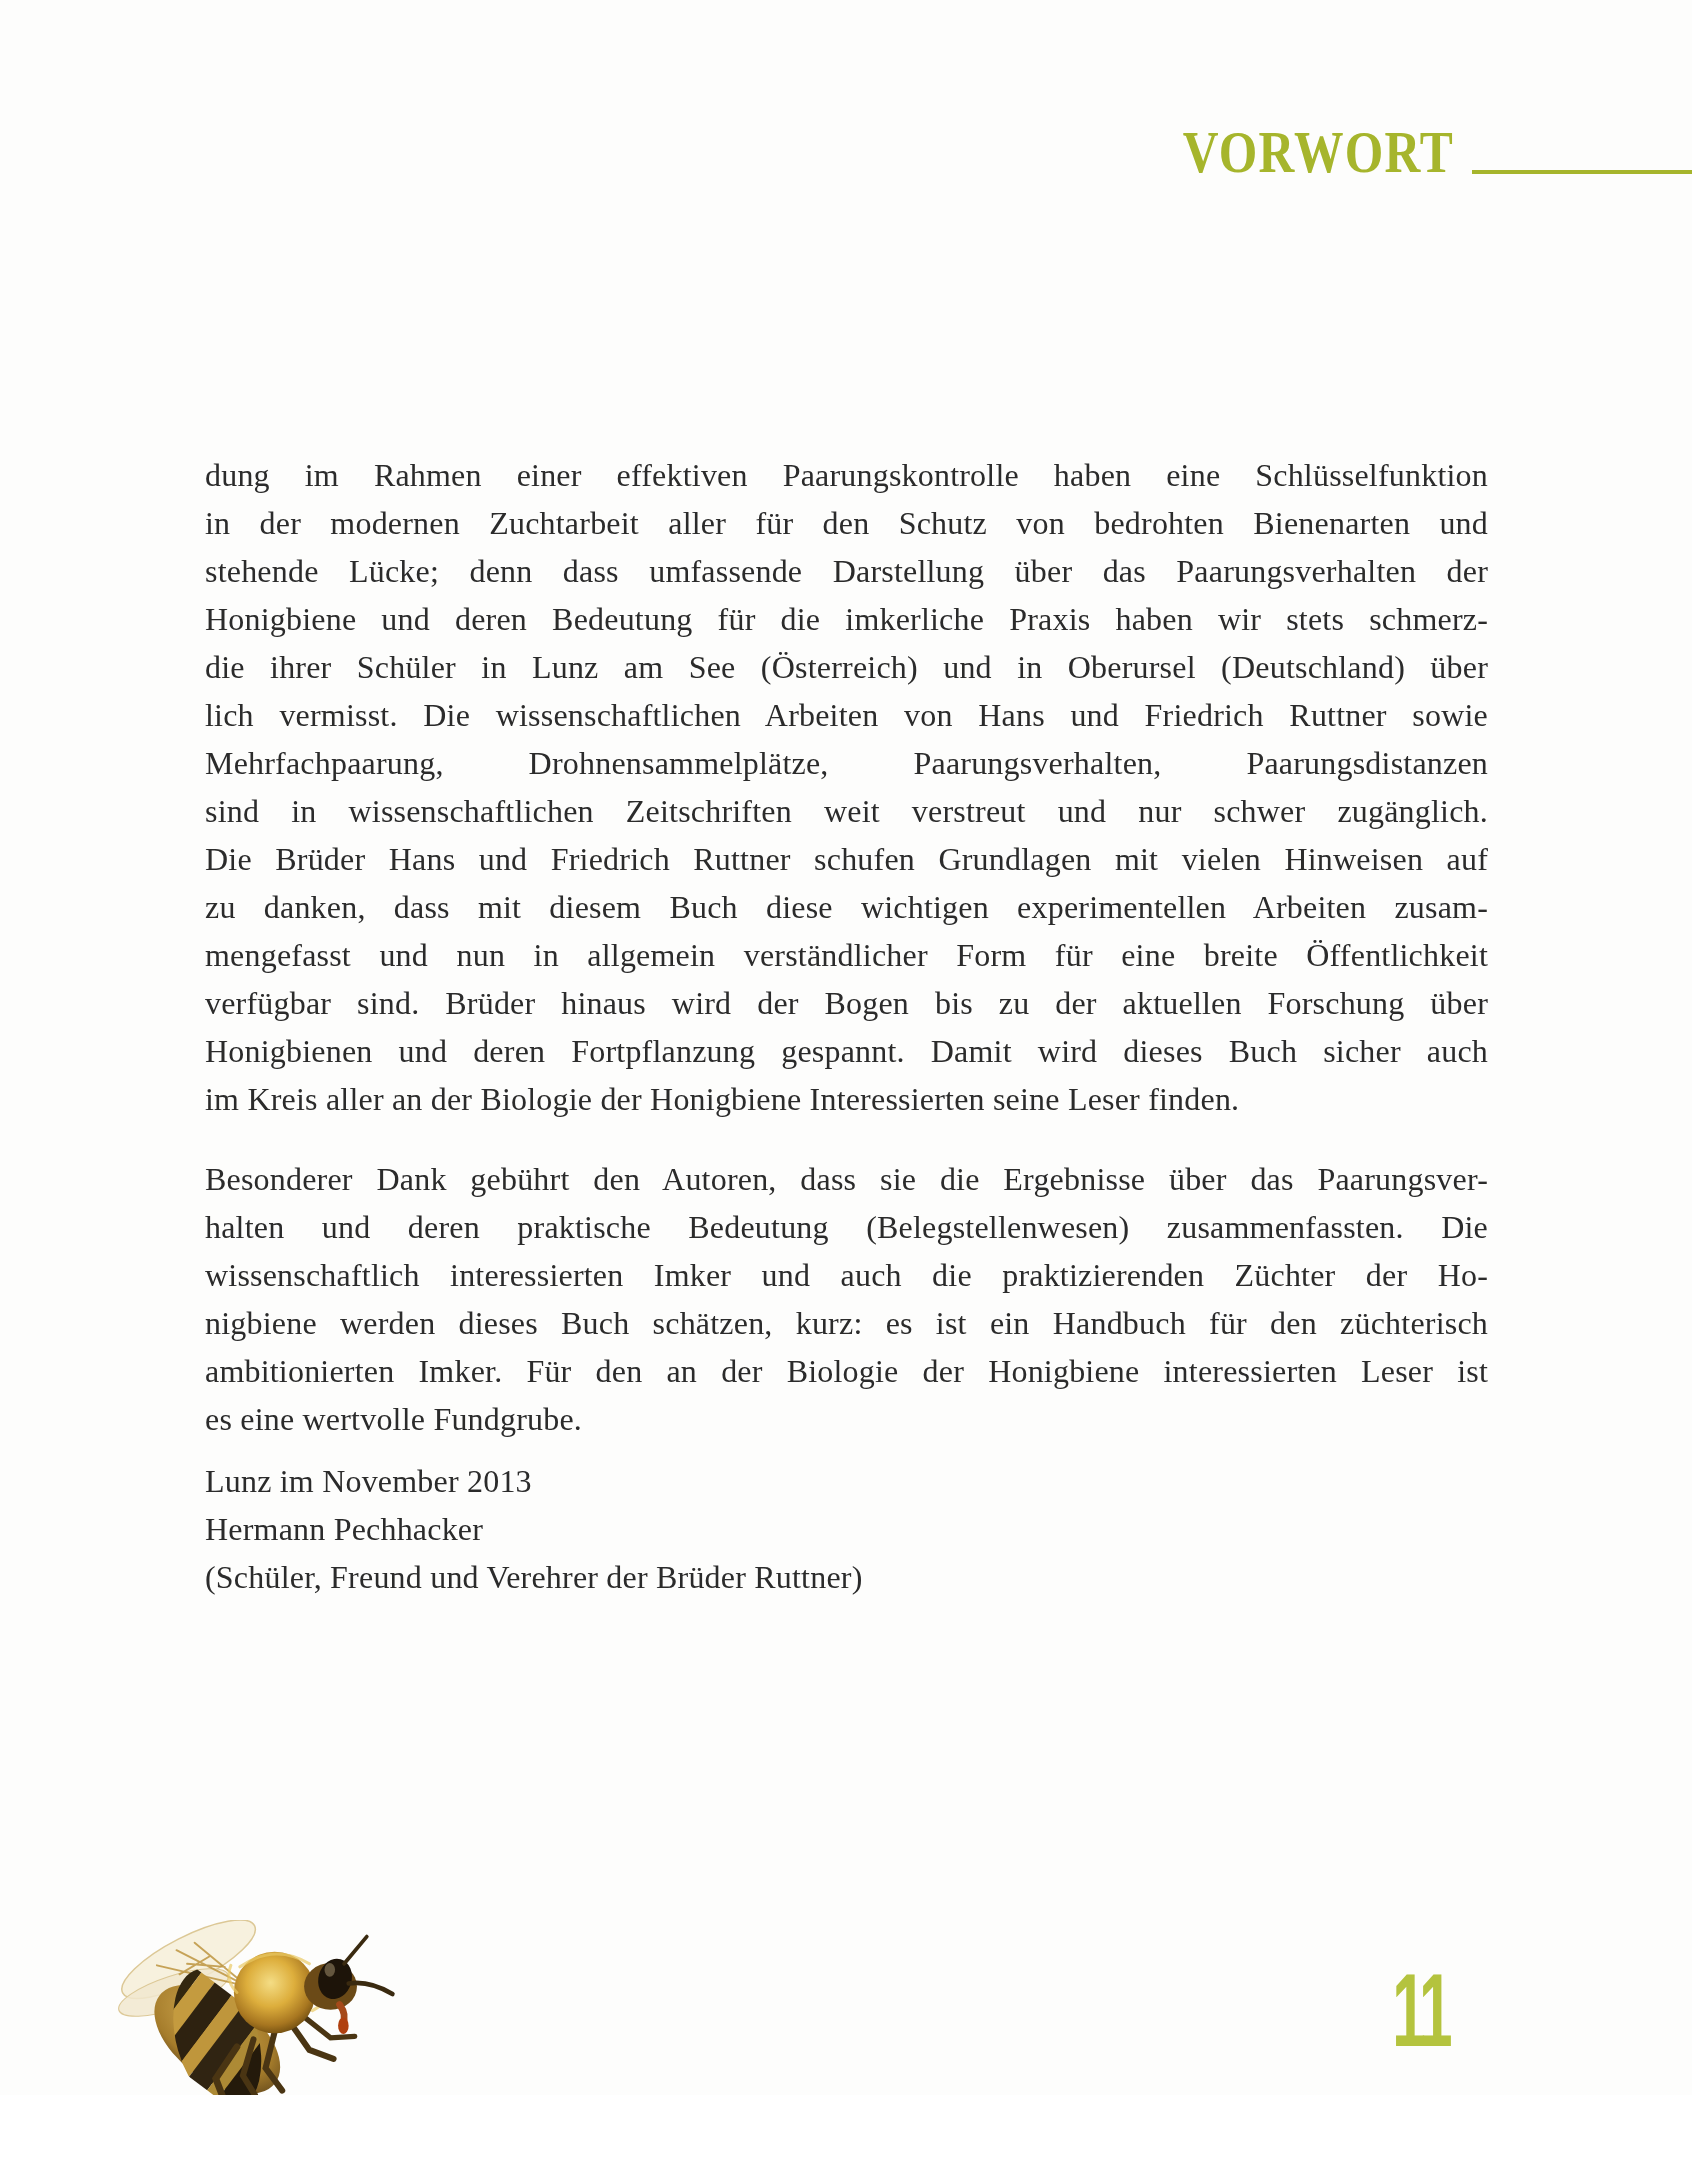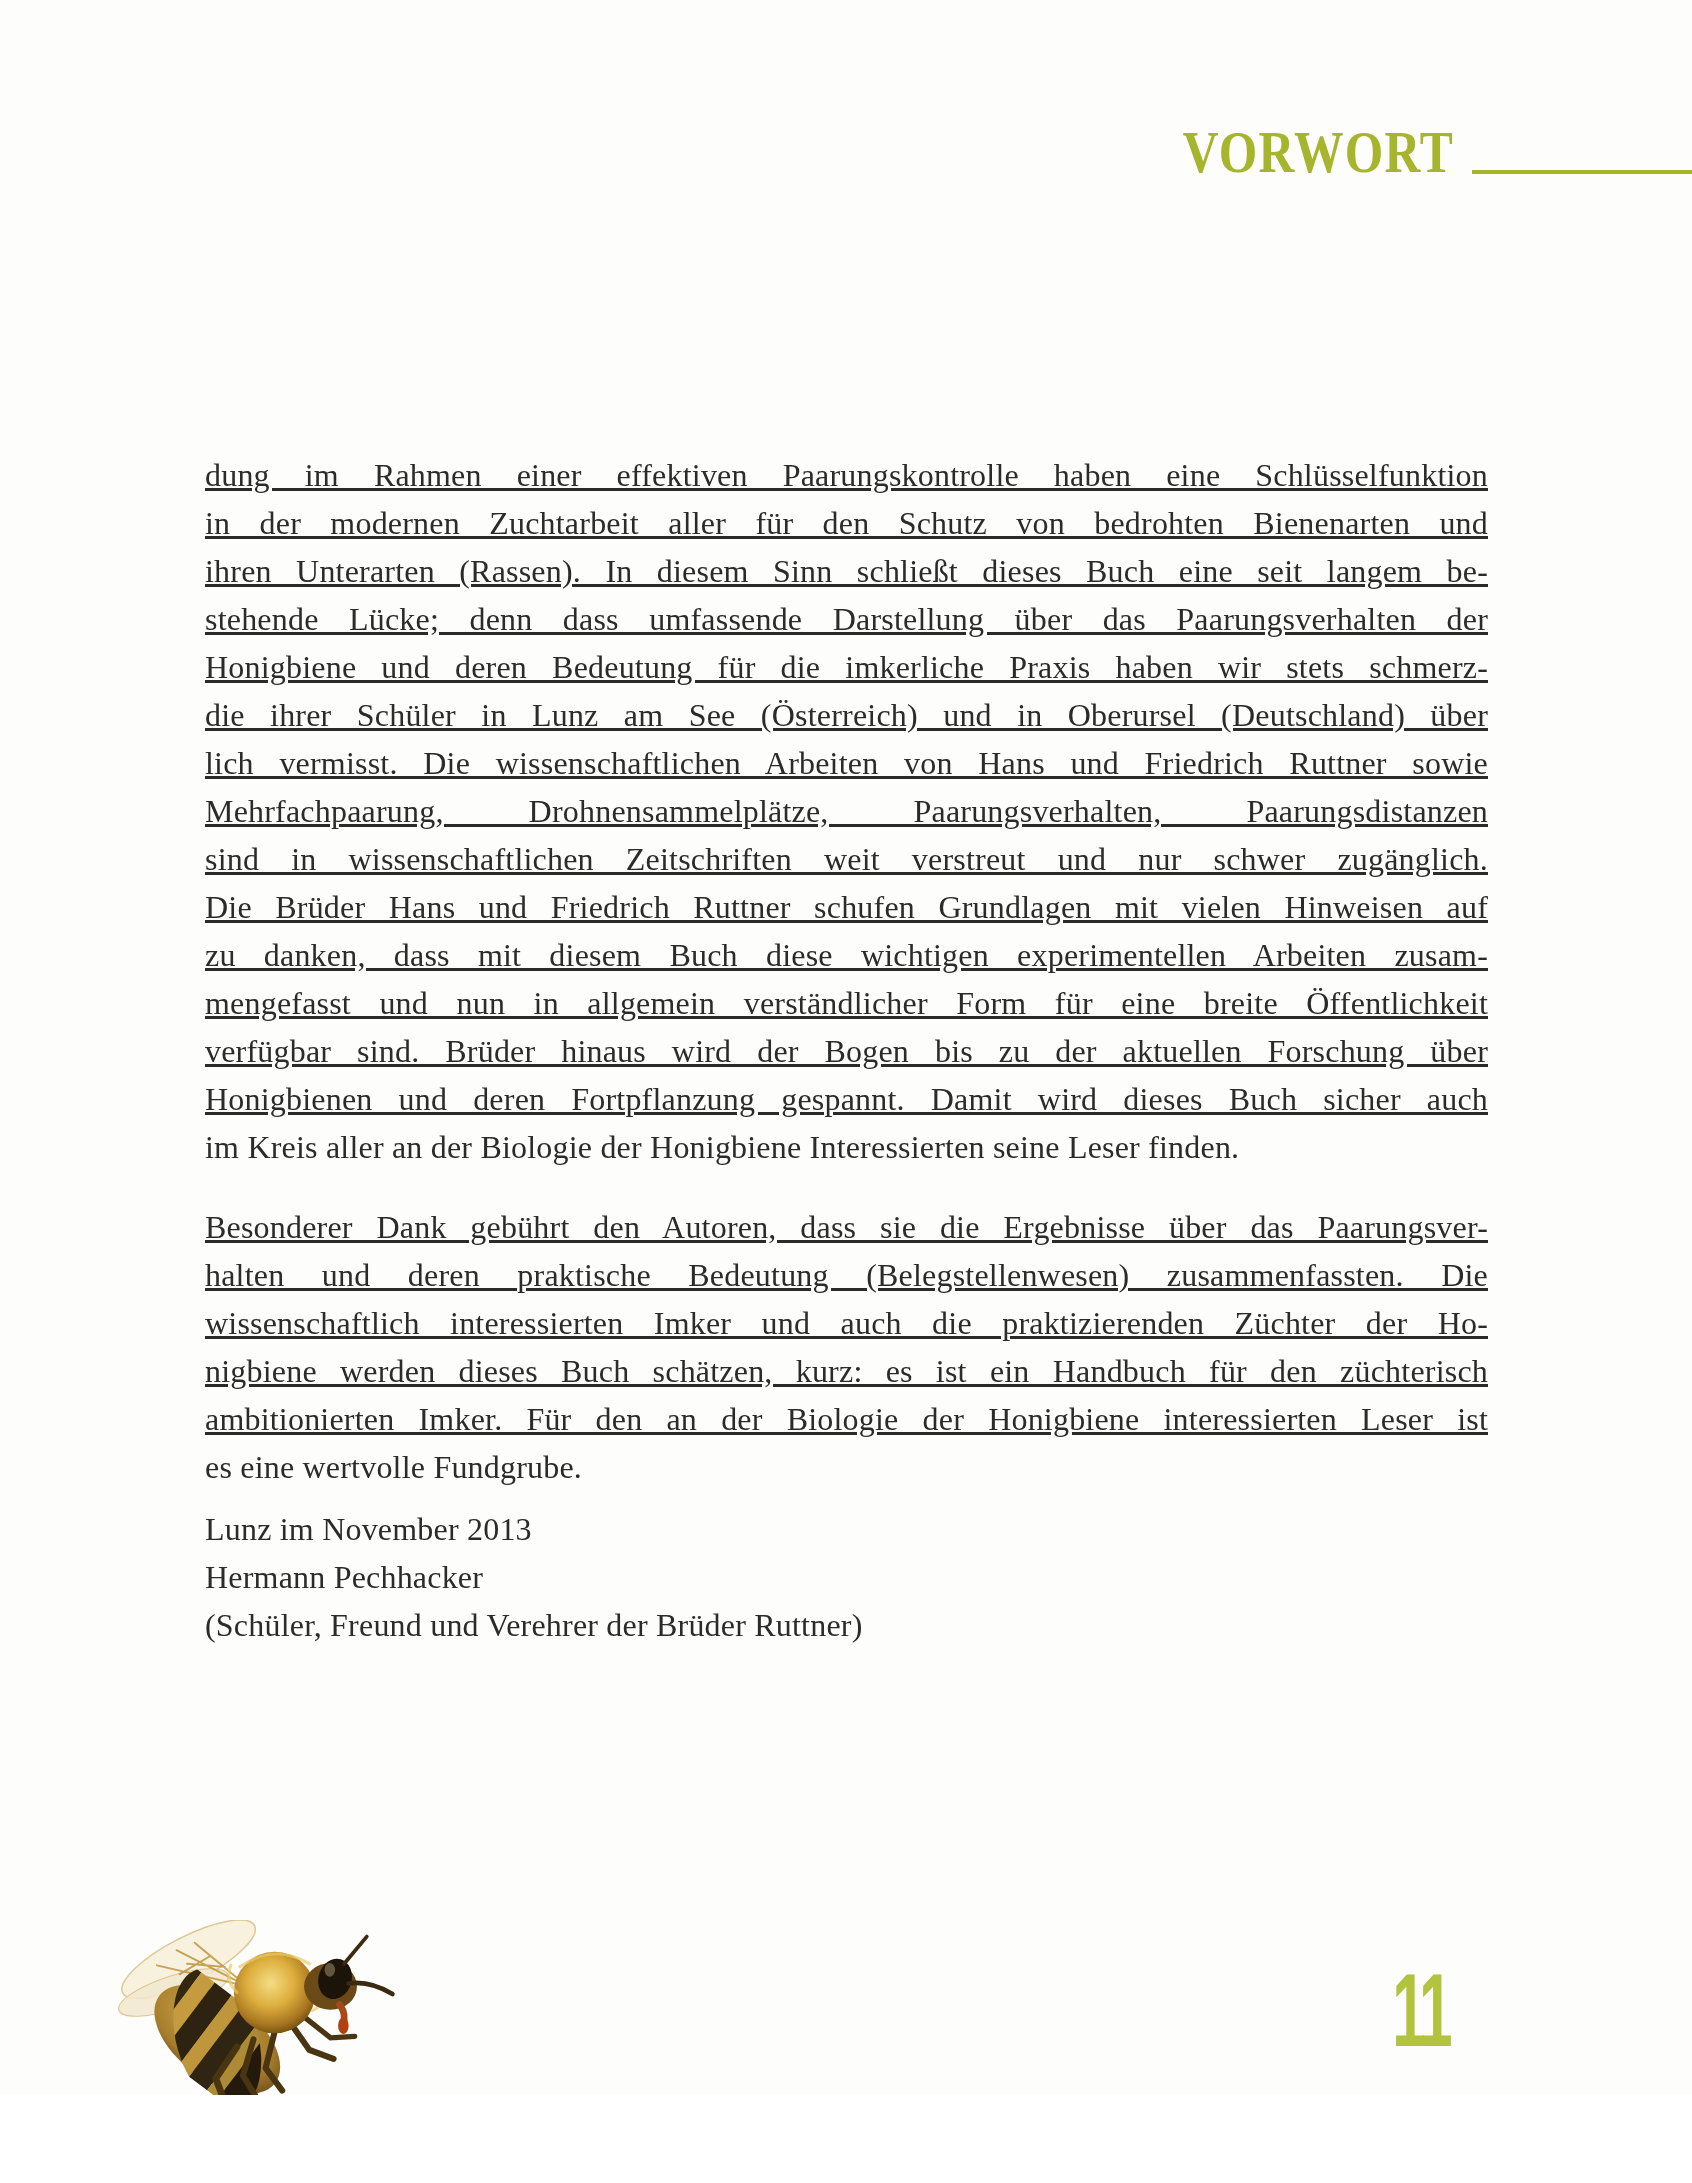--- a/index.html
+++ b/index.html
@@ -47,21 +47,21 @@
     width: 1283px;
     font-size: 32px;
     line-height: 48px;
     color: var(--body-text, #2b2b2b);
     letter-spacing: 0.2px;
   }
   .para { margin: 0; }
   .para-2 { margin-top: 32px; }
   .signature { margin-top: 14px; }
   .line { height: 48px; overflow: visible; }
-  .jline { text-align: justify; text-align-last: justify; text-decoration: underline; }
+  .jline { text-align: justify; text-align-last: justify; }
   .lline { text-align: left; text-align-last: left; }
   
   .page-number {
     position: absolute;
     top: 1958px;
     right: 244px;
     font-family: "Liberation Sans", sans-serif;
     font-weight: 700;
     font-size: 104px;
     line-height: 104px;
@@ -84,21 +84,20 @@
 
 <div class="page">
 
   <h1 class="chapter-title">VORWORT</h1>
   <div class="header-rule"></div>
 
   <main class="textblock">
     <div class="para para-1">
         <div class="line jline">dung im Rahmen einer effektiven Paarungskontrolle haben eine Schlüsselfunktion</div>
         <div class="line jline">in der modernen Zuchtarbeit aller für den Schutz von bedrohten Bienenarten und</div>
-        <div class="line jline">ihren Unterarten (Rassen). In diesem Sinn schließt dieses Buch eine seit langem be-</div>
         <div class="line jline">stehende Lücke; denn dass umfassende Darstellung über das Paarungsverhalten der</div>
         <div class="line jline">Honigbiene und deren Bedeutung für die imkerliche Praxis haben wir stets schmerz-</div>
         <div class="line jline">die ihrer Schüler in Lunz am See (Österreich) und in Oberursel (Deutschland) über</div>
         <div class="line jline">lich vermisst. Die wissenschaftlichen Arbeiten von Hans und Friedrich Ruttner sowie</div>
         <div class="line jline">Mehrfachpaarung, Drohnensammelplätze, Paarungsverhalten, Paarungsdistanzen</div>
         <div class="line jline">sind in wissenschaftlichen Zeitschriften weit verstreut und nur schwer zugänglich.</div>
         <div class="line jline">Die Brüder Hans und Friedrich Ruttner schufen Grundlagen mit vielen Hinweisen auf</div>
         <div class="line jline">zu danken, dass mit diesem Buch diese wichtigen experimentellen Arbeiten zusam-</div>
         <div class="line jline">mengefasst und nun in allgemein verständlicher Form für eine breite Öffentlichkeit</div>
         <div class="line jline">verfügbar sind. Brüder hinaus wird der Bogen bis zu der aktuellen Forschung über</div>

